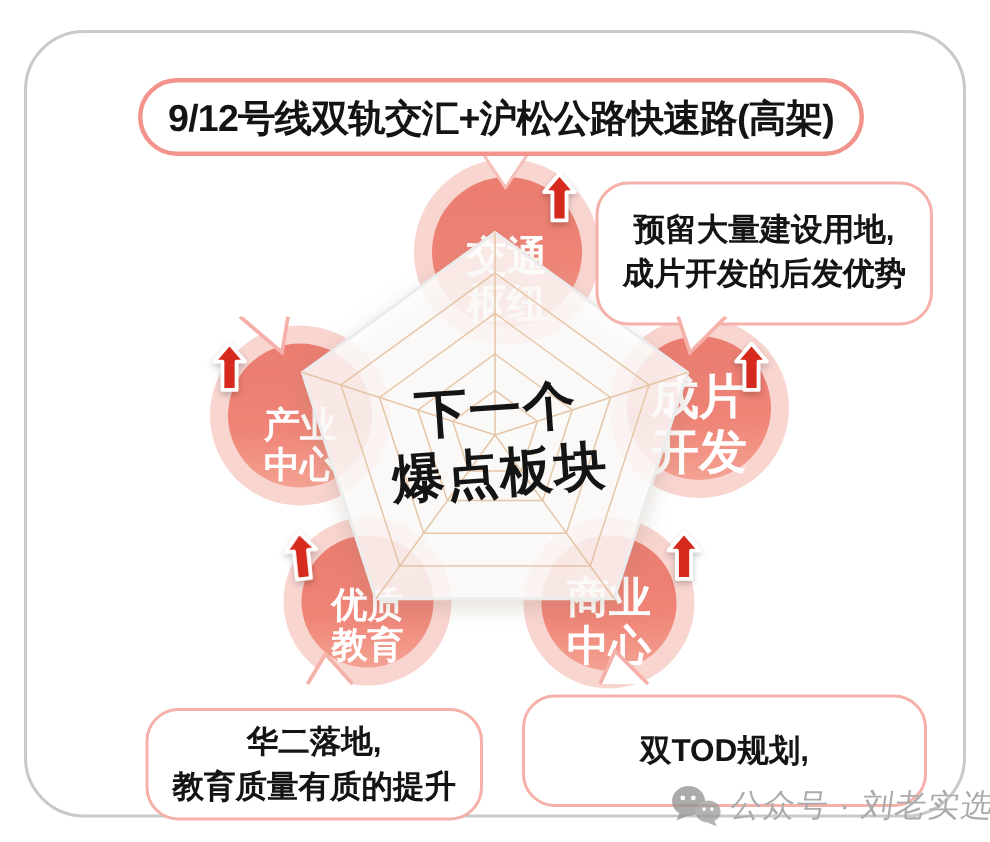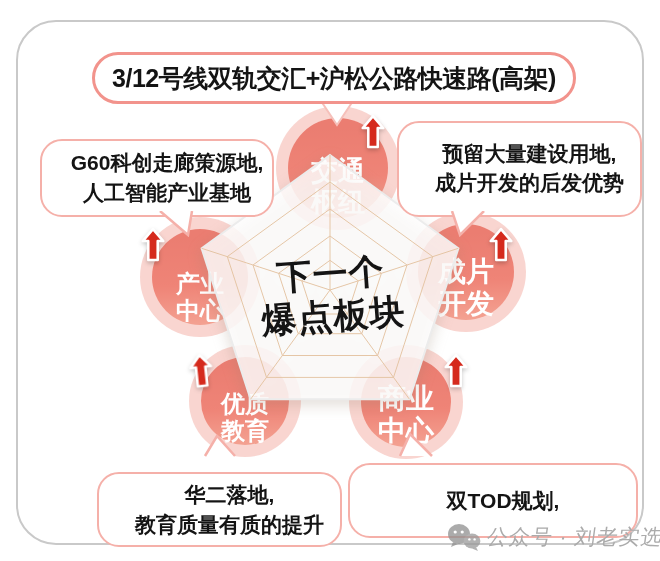--- a/index.html
+++ b/index.html
@@ -25,21 +25,21 @@
     background:linear-gradient(178deg,#e24e40 8%,#ea5c4c 58%,#f49a84 100%);
     display:flex;flex-direction:column;align-items:center;justify-content:flex-end;
     color:#ffffff;font-weight:800;text-align:center;line-height:1.15;
   }
   .node::before{
     content:"";position:absolute;inset:-12px;border-radius:50%;
     background:rgba(243,172,161,0.5);z-index:-1;
   }
   .node-transport{left:288px;top:118px;width:100px;height:100px;font-size:27px;}
   .node-industry {left:152px;top:229px;width:96px; height:96px; font-size:24px;}
-  .node-development{left:418px;top:224px;width:96px;height:96px;font-size:28px;}
+  .node-development{left:418px;top:224px;width:96px;height:96px;font-size:32px;}
   .node-education{left:201px;top:357px;width:88px;height:88px;font-size:24px;}
   .node-commerce {left:361px;top:357px;width:90px;height:90px;font-size:28px;}
   
   .radar{
     position:absolute;left:130px;top:122px;width:400px;height:336px;z-index:2;
     filter:drop-shadow(0 5px 7px rgba(150,130,110,0.30));pointer-events:none;
   }
   
   .center-title{
     position:absolute;left:224px;top:253px;width:216px;z-index:3;
@@ -51,21 +51,21 @@
   .arrow-transport {left:361px;top:113px;}
   .arrow-industry  {left:141px;top:226px;}
   .arrow-development{left:489px;top:226px;}
   .arrow-education {left:189px;top:352px;transform:rotate(-6deg);}
   .arrow-commerce  {left:444px;top:352px;}
   
   .callout{
     position:absolute;z-index:5;background:#ffffff;
     border:2.5px solid #f5b0a9;border-radius:22px;
     display:flex;flex-direction:column;align-items:center;justify-content:center;
-    font-weight:800;text-align:center;line-height:1.42;font-size:21px;white-space:nowrap;padding-left:20px;
+    font-weight:800;text-align:center;line-height:1.42;font-size:21px;white-space:nowrap;
   }
   .callout-industry  {left:40px; top:139px;width:210px;height:74px;}
   .callout-development{left:397px;top:121px;width:221px;height:92px;line-height:1.36;}
   .callout-education {left:97px; top:452px;width:221px;height:71px;margin-top:20px;}
   .callout-commerce  {left:348px;top:463px;width:266px;height:71px;}
   .tail{position:absolute;z-index:6;}
   .tail-industry  {left:158px;top:211px;}
   .tail-development{left:450px;top:211px;}
   .tail-education {left:203px;top:434px;}
   .tail-commerce  {left:394px;top:432px;}
@@ -78,21 +78,21 @@
   }
 </style>
 </head>
 <body>
 
 <div class="stage">
 
   <div class="card"></div>
 
   <div class="banner">
-    <span>3/12号线双轨交汇+沪松公路快速路(高架)</span>
+    <span>9/12号线双轨交汇+沪松公路快速路(高架)</span>
   </div>
   <svg class="banner-tail" width="44" height="34" viewBox="0 0 44 34">
     <path d="M 2,0 L 22,30 L 42,0" fill="#ffffff" stroke="#f6c0ba" stroke-width="2"></path>
   </svg>
 
   <div class="node node-transport">
     <span>交通</span>
     <span>枢纽</span>
   </div>
   <div class="node node-industry">
@@ -141,24 +141,20 @@
   <svg class="arrow arrow-development" viewBox="0 0 28 40">
     <polygon points="14,2 26,16 19.5,16 19.5,38 8.5,38 8.5,16 2,16" fill="#d52a1d" stroke="#ffffff" stroke-width="3" stroke-linejoin="round"></polygon>
   </svg>
   <svg class="arrow arrow-education" viewBox="0 0 28 40">
     <polygon points="14,2 26,16 19.5,16 19.5,38 8.5,38 8.5,16 2,16" fill="#d52a1d" stroke="#ffffff" stroke-width="3" stroke-linejoin="round"></polygon>
   </svg>
   <svg class="arrow arrow-commerce" viewBox="0 0 28 40">
     <polygon points="14,2 26,16 19.5,16 19.5,38 8.5,38 8.5,16 2,16" fill="#d52a1d" stroke="#ffffff" stroke-width="3" stroke-linejoin="round"></polygon>
   </svg>
 
-  <div class="callout callout-industry">
-    <div>G60科创走廊策源地,</div>
-    <div>人工智能产业基地</div>
-  </div>
   <svg class="tail tail-industry" width="36" height="26" viewBox="0 0 36 26">
     <path d="M 2,0 L 30,24 L 34,0" fill="#ffffff" stroke="#f5b0a9" stroke-width="2.5"></path>
   </svg>
 
   <div class="callout callout-development">
     <div>预留大量建设用地,</div>
     <div>成片开发的后发优势</div>
   </div>
   <svg class="tail tail-development" width="36" height="26" viewBox="0 0 36 26">
     <path d="M 2,0 L 10,24 L 34,0" fill="#ffffff" stroke="#f5b0a9" stroke-width="2.5"></path>

